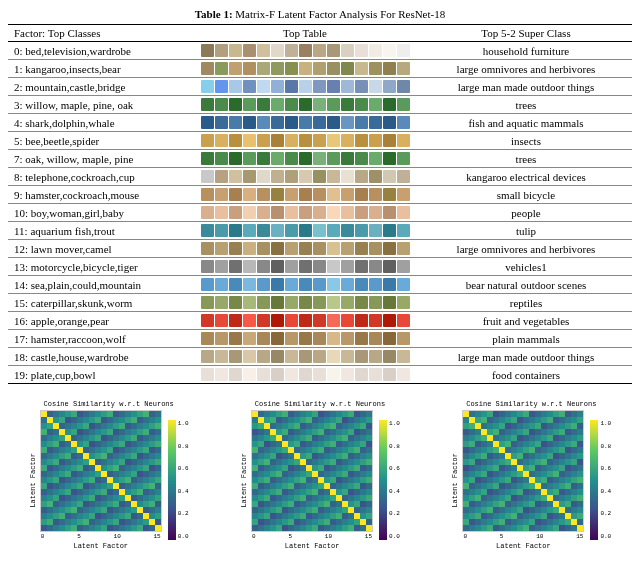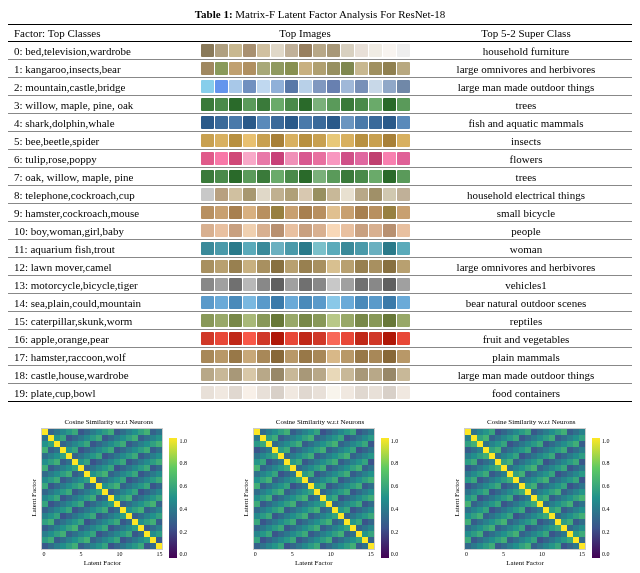--- a/index.html
+++ b/index.html
@@ -53,20 +53,21 @@
     display: flex;
     justify-content: space-around;
     gap: 10px;
     margin-top: 16px;
   }
   .chart-wrap {
     display: flex;
     flex-direction: column;
     align-items: center;
     font-size: 7px;
+    font-family: Liberation Mono, monospace;
   }
   .chart-title { margin-bottom: 2px; font-size: 7px; }
   .heatmap-area {
     display: flex;
     align-items: center;
   }
   .ylabel {
     writing-mode: vertical-rl;
     transform: rotate(180deg);
     font-size: 7px;
@@ -103,21 +104,21 @@
 
 <div class="caption">
   <b>Table 1:</b>
   <span>Matrix-F Latent Factor Analysis For ResNet-18</span>
 </div>
 
 <table>
   <thead>
     <tr>
       <th class="col-factor">Factor: Top Classes</th>
-      <th class="col-images">Top Images</th>
+      <th class="col-images">Top Table</th>
       <th class="col-super">Top 5-2 Super Class</th>
     </tr>
   </thead>
   <tbody id="tbody">
       <tr>
         <td class="col-factor">0: bed,television,wardrobe</td>
         <td class="col-images">
           <div class="thumb-strip">
             <div class="thumb" style="background: rgb(138, 122, 90);"></div>
             <div class="thumb" style="background: rgb(176, 160, 128);"></div>
@@ -247,43 +248,20 @@
             <div class="thumb" style="background: rgb(216, 176, 96);"></div>
             <div class="thumb" style="background: rgb(184, 144, 64);"></div>
             <div class="thumb" style="background: rgb(200, 160, 80);"></div>
             <div class="thumb" style="background: rgb(168, 128, 56);"></div>
             <div class="thumb" style="background: rgb(216, 176, 96);"></div>
           </div>
         </td>
         <td class="col-super">insects</td>
       </tr>
       <tr>
-        <td class="col-factor">6: tulip,rose,poppy</td>
-        <td class="col-images">
-          <div class="thumb-strip">
-            <div class="thumb" style="background: rgb(224, 90, 138);"></div>
-            <div class="thumb" style="background: rgb(248, 120, 168);"></div>
-            <div class="thumb" style="background: rgb(208, 72, 120);"></div>
-            <div class="thumb" style="background: rgb(248, 168, 200);"></div>
-            <div class="thumb" style="background: rgb(232, 120, 168);"></div>
-            <div class="thumb" style="background: rgb(200, 64, 120);"></div>
-            <div class="thumb" style="background: rgb(240, 144, 184);"></div>
-            <div class="thumb" style="background: rgb(216, 88, 144);"></div>
-            <div class="thumb" style="background: rgb(232, 112, 160);"></div>
-            <div class="thumb" style="background: rgb(248, 152, 192);"></div>
-            <div class="thumb" style="background: rgb(208, 80, 136);"></div>
-            <div class="thumb" style="background: rgb(224, 104, 160);"></div>
-            <div class="thumb" style="background: rgb(192, 64, 112);"></div>
-            <div class="thumb" style="background: rgb(248, 128, 176);"></div>
-            <div class="thumb" style="background: rgb(224, 96, 152);"></div>
-          </div>
-        </td>
-        <td class="col-super">flowers</td>
-      </tr>
-      <tr>
         <td class="col-factor">7: oak, willow, maple, pine</td>
         <td class="col-images">
           <div class="thumb-strip">
             <div class="thumb" style="background: rgb(58, 122, 58);"></div>
             <div class="thumb" style="background: rgb(74, 138, 74);"></div>
             <div class="thumb" style="background: rgb(42, 106, 42);"></div>
             <div class="thumb" style="background: rgb(90, 154, 90);"></div>
             <div class="thumb" style="background: rgb(58, 122, 58);"></div>
             <div class="thumb" style="background: rgb(106, 170, 106);"></div>
             <div class="thumb" style="background: rgb(74, 138, 74);"></div>
@@ -313,21 +291,21 @@
             <div class="thumb" style="background: rgb(216, 200, 176);"></div>
             <div class="thumb" style="background: rgb(152, 144, 96);"></div>
             <div class="thumb" style="background: rgb(200, 184, 152);"></div>
             <div class="thumb" style="background: rgb(232, 224, 208);"></div>
             <div class="thumb" style="background: rgb(184, 168, 136);"></div>
             <div class="thumb" style="background: rgb(160, 144, 104);"></div>
             <div class="thumb" style="background: rgb(208, 200, 176);"></div>
             <div class="thumb" style="background: rgb(192, 176, 152);"></div>
           </div>
         </td>
-        <td class="col-super">household electrical things</td>
+        <td class="col-super">kangaroo electrical devices</td>
       </tr>
       <tr>
         <td class="col-factor">9: hamster,cockroach,mouse</td>
         <td class="col-images">
           <div class="thumb-strip">
             <div class="thumb" style="background: rgb(184, 144, 96);"></div>
             <div class="thumb" style="background: rgb(200, 160, 112);"></div>
             <div class="thumb" style="background: rgb(168, 128, 80);"></div>
             <div class="thumb" style="background: rgb(216, 176, 128);"></div>
             <div class="thumb" style="background: rgb(184, 144, 96);"></div>
@@ -382,21 +360,21 @@
             <div class="thumb" style="background: rgb(42, 122, 138);"></div>
             <div class="thumb" style="background: rgb(122, 192, 202);"></div>
             <div class="thumb" style="background: rgb(90, 170, 186);"></div>
             <div class="thumb" style="background: rgb(58, 138, 154);"></div>
             <div class="thumb" style="background: rgb(74, 154, 170);"></div>
             <div class="thumb" style="background: rgb(106, 176, 192);"></div>
             <div class="thumb" style="background: rgb(42, 122, 138);"></div>
             <div class="thumb" style="background: rgb(90, 170, 186);"></div>
           </div>
         </td>
-        <td class="col-super">woman</td>
+        <td class="col-super">tulip</td>
       </tr>
       <tr>
         <td class="col-factor">12: lawn mover,camel</td>
         <td class="col-images">
           <div class="thumb-strip">
             <div class="thumb" style="background: rgb(168, 144, 96);"></div>
             <div class="thumb" style="background: rgb(184, 160, 112);"></div>
             <div class="thumb" style="background: rgb(152, 128, 80);"></div>
             <div class="thumb" style="background: rgb(200, 176, 128);"></div>
             <div class="thumb" style="background: rgb(168, 144, 96);"></div>

